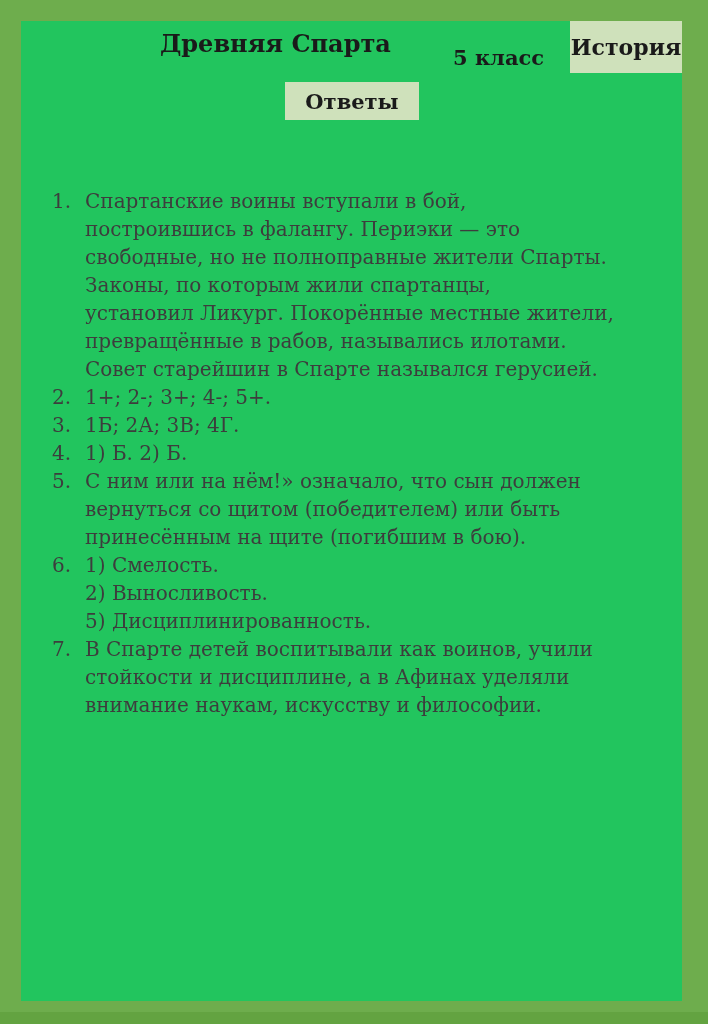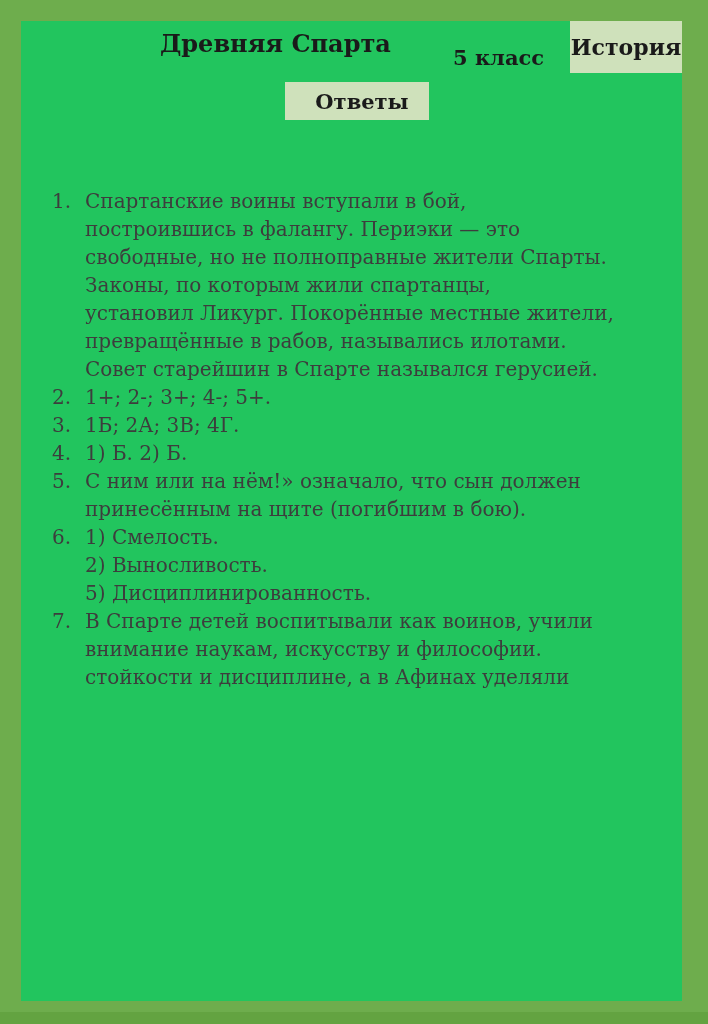--- a/index.html
+++ b/index.html
@@ -37,21 +37,20 @@
     font-weight: 700;
     color: var(--heading-text, #1a1a1a);
   }
   .subject-badge {
     left: 549px; top: 0; width: 112px; height: 52px;
     font-size: 22px;
   }
   .answers-badge {
     left: 264px; top: 61px; width: 134px; height: 38px;
     font-size: 21px;
-    padding-left: 10px;
   }
   .answers {
     position: absolute; left: 31px; top: 166px; right: 24px;
     font-size: 20px; line-height: 28px;
     color: var(--body-text, #3d3d3d);
   }
   .answer-row { display: flex; }
   .answer-num { flex: 0 0 33px; width: 33px; }
   .answer-line { white-space: pre; }
 </style>
@@ -91,34 +90,35 @@
       <div class="answer-row">
         <div class="answer-num">4.</div>
         <div class="answer-lines">
           <div class="answer-line">1) Б. 2) Б.</div>
         </div>
       </div>
       <div class="answer-row">
         <div class="answer-num">5.</div>
         <div class="answer-lines">
           <div class="answer-line">С ним или на нём!» означало, что сын должен</div>
+          <div class="answer-line">вернуться со щитом (победителем) или быть</div>
           <div class="answer-line">принесённым на щите (погибшим в бою).</div>
         </div>
       </div>
       <div class="answer-row">
         <div class="answer-num">6.</div>
         <div class="answer-lines">
           <div class="answer-line">1) Смелость.</div>
           <div class="answer-line">2) Выносливость.</div>
           <div class="answer-line">5) Дисциплинированность.</div>
         </div>
       </div>
       <div class="answer-row">
         <div class="answer-num">7.</div>
         <div class="answer-lines">
           <div class="answer-line">В Спарте детей воспитывали как воинов, учили</div>
+          <div class="answer-line">стойкости и дисциплине, а в Афинах уделяли</div>
           <div class="answer-line">внимание наукам, искусству и философии.</div>
-          <div class="answer-line">стойкости и дисциплине, а в Афинах уделяли</div>
         </div>
       </div>
     </div>
 </div>
 <div class="frame-bottom-shade"></div>
 
 </body></html>

